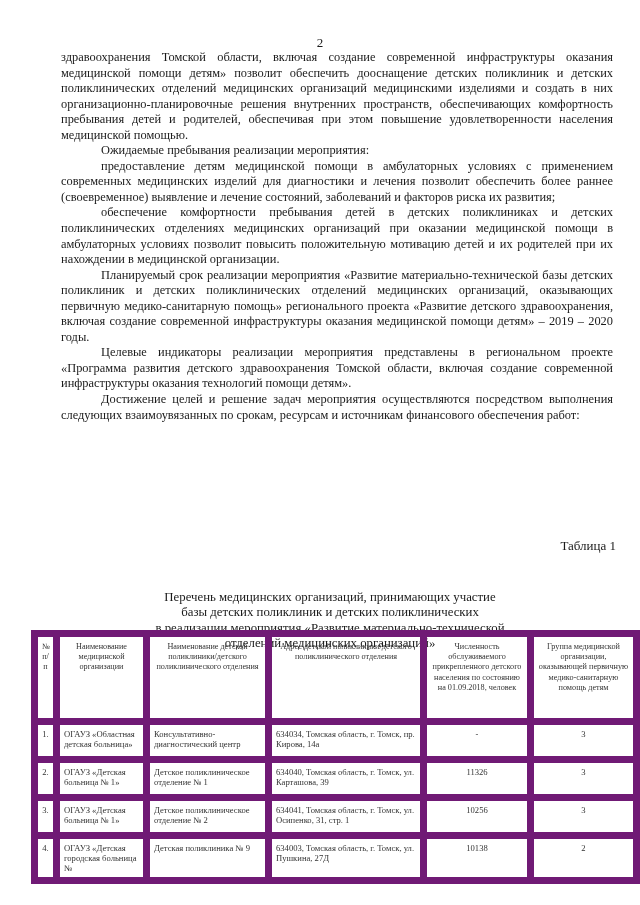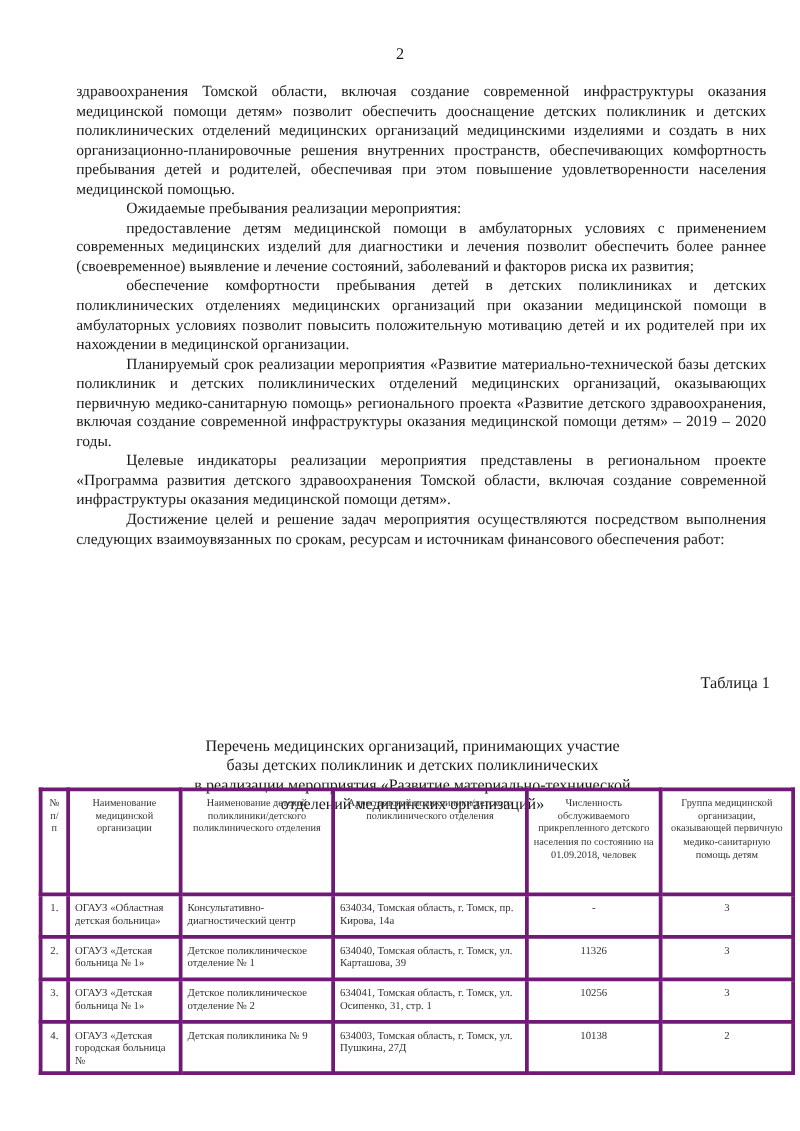--- a/index.html
+++ b/index.html
@@ -6,58 +6,58 @@
   body {
     width: 640px; height: 905px; position: relative; overflow: hidden;
     font-family: "Liberation Serif", "DejaVu Serif", serif;
     color: #1a1a1a;
   }
   .page-number {
     position: absolute; top: 36px; left: 0; width: 640px;
     text-align: center; font-size: 13px; line-height: 14px;
   }
   .body-text {
-    position: absolute; top: 66px; left: 61px; width: 552px;
+    position: absolute; top: 50px; left: 61px; width: 552px;
     font-size: 12.4px; line-height: 15.55px; text-align: justify;
   }
   .body-text p { margin: 0; }
   .body-text p.indent { text-indent: 40px; }
   .table-label {
     position: absolute; top: 538px; right: 24px;
     font-size: 13px; line-height: 15px; font-family: Liberation Serif, serif;
   }
   .table-caption {
     position: absolute; top: 560px; left: 130px; width: 400px;
     text-align: center; font-size: 12.8px; line-height: 15.4px; margin-top: 30px;
   }
   table.orgs {
     position: absolute; top: 630px; left: 31px; width: 602px;
     border-collapse: collapse; table-layout: fixed;
     font-size: 8.2px; line-height: 10.2px; color: #333;
   }
   table.orgs th, table.orgs td {
-    border: 3px solid #701a75; vertical-align: top; padding: 3px 4px;
+    border: 7px solid #701a75; vertical-align: top; padding: 3px 4px;
   }
   table.orgs th { font-weight: normal; text-align: center; height: 73px; padding-top: 5px; }
   table.orgs td { height: 24px; padding-top: 4px; font-size: 8.6px; }
   table.orgs td.c { text-align: center; }
   table.orgs tr.last td { border-top: 2px solid #777; }
 </style>
 </head>
 <body>
 
 <div class="page-number">2</div>
 
 <div class="body-text">
   <p>здравоохранения Томской области, включая создание современной инфраструктуры оказания медицинской помощи детям» позволит обеспечить дооснащение детских поликлиник и детских поликлинических отделений медицинских организаций медицинскими изделиями и создать в них организационно-планировочные решения внутренних пространств, обеспечивающих комфортность пребывания детей и родителей, обеспечивая при этом повышение удовлетворенности населения медицинской помощью.</p>
   <p class="indent">Ожидаемые пребывания реализации мероприятия:</p>
   <p class="indent">предоставление детям медицинской помощи в амбулаторных условиях с применением современных медицинских изделий для диагностики и лечения позволит обеспечить более раннее (своевременное) выявление и лечение состояний, заболеваний и факторов риска их развития;</p>
   <p class="indent">обеспечение комфортности пребывания детей в детских поликлиниках и детских поликлинических отделениях медицинских организаций при оказании медицинской помощи в амбулаторных условиях позволит повысить положительную мотивацию детей и их родителей при их нахождении в медицинской организации.</p>
   <p class="indent">Планируемый срок реализации мероприятия «Развитие материально-технической базы детских поликлиник и детских поликлинических отделений медицинских организаций, оказывающих первичную медико-санитарную помощь» регионального проекта «Развитие детского здравоохранения, включая создание современной инфраструктуры оказания медицинской помощи детям» – 2019 – 2020 годы.</p>
-  <p class="indent">Целевые индикаторы реализации мероприятия представлены в региональном проекте «Программа развития детского здравоохранения Томской области, включая создание современной инфраструктуры оказания медицинской помощи детям».</p>
+  <p class="indent">Целевые индикаторы реализации мероприятия представлены в региональном проекте «Программа развития детского здравоохранения Томской области, включая создание современной инфраструктуры оказания технологий помощи детям».</p>
   <p class="indent">Достижение целей и решение задач мероприятия осуществляются посредством выполнения следующих взаимоувязанных по срокам, ресурсам и источникам финансового обеспечения работ:</p>
 </div>
 
 <div class="table-label">Таблица 1</div>
 
 <div class="table-caption">
   <div>Перечень медицинских организаций, принимающих участие</div>
   <div>базы детских поликлиник и детских поликлинических</div>
   <div>в реализации мероприятия «Развитие материально-технической</div>
   <div>отделений медицинских организаций»</div>

